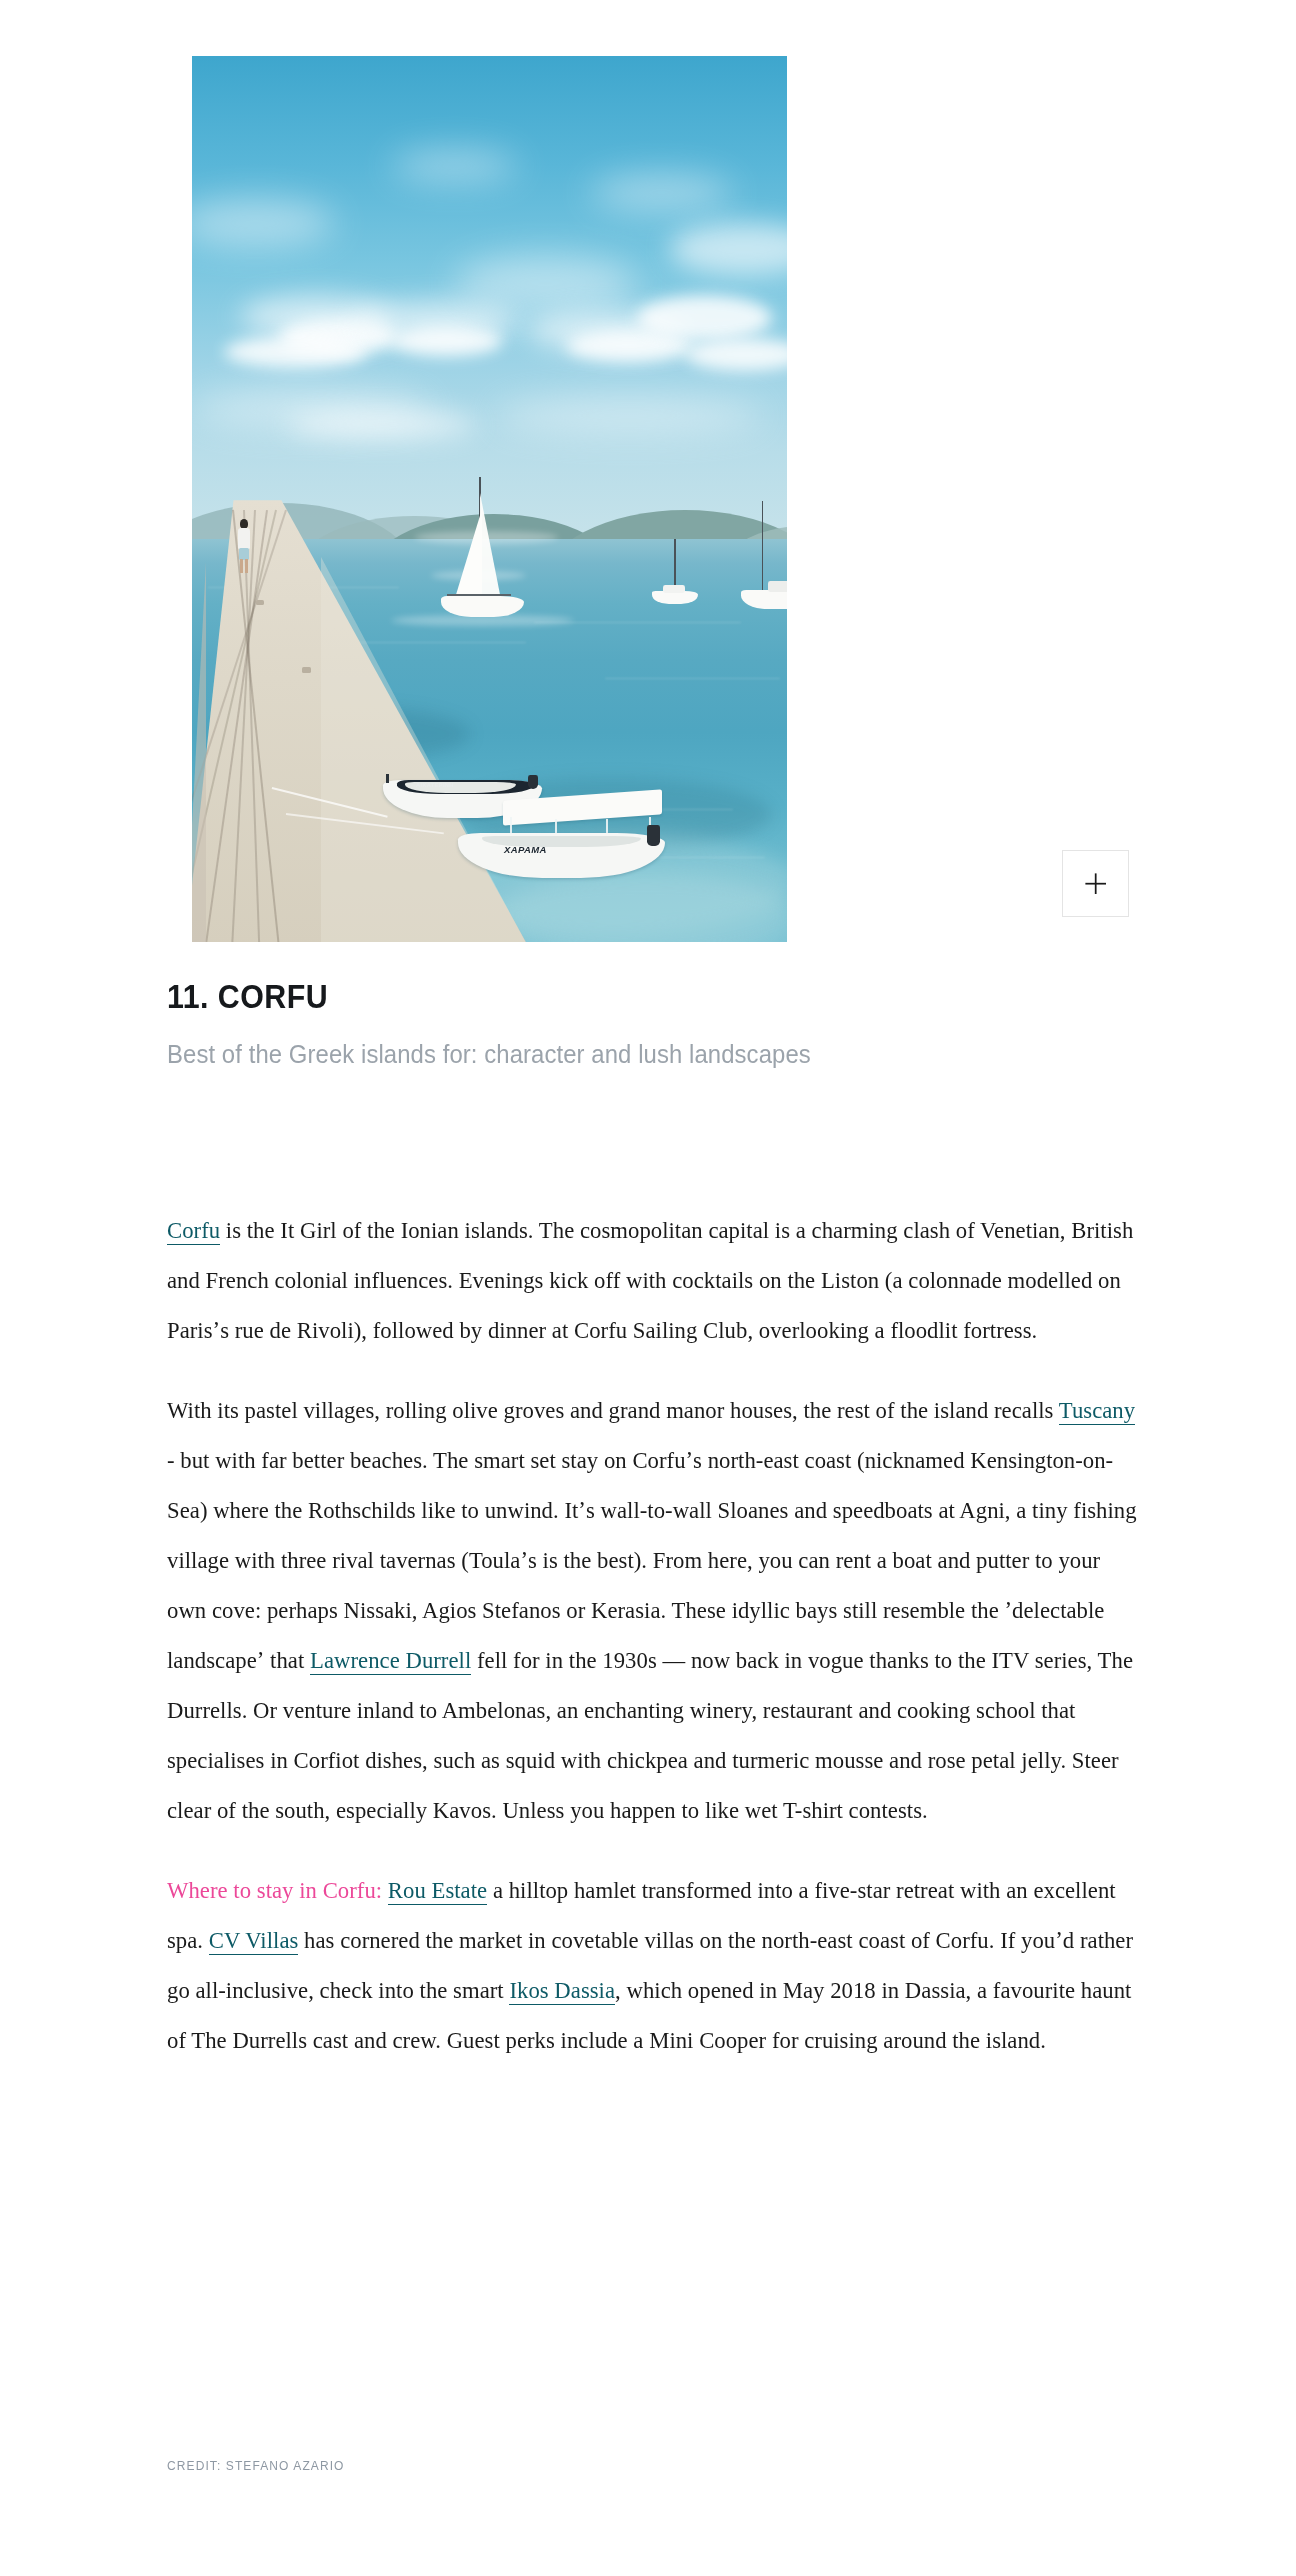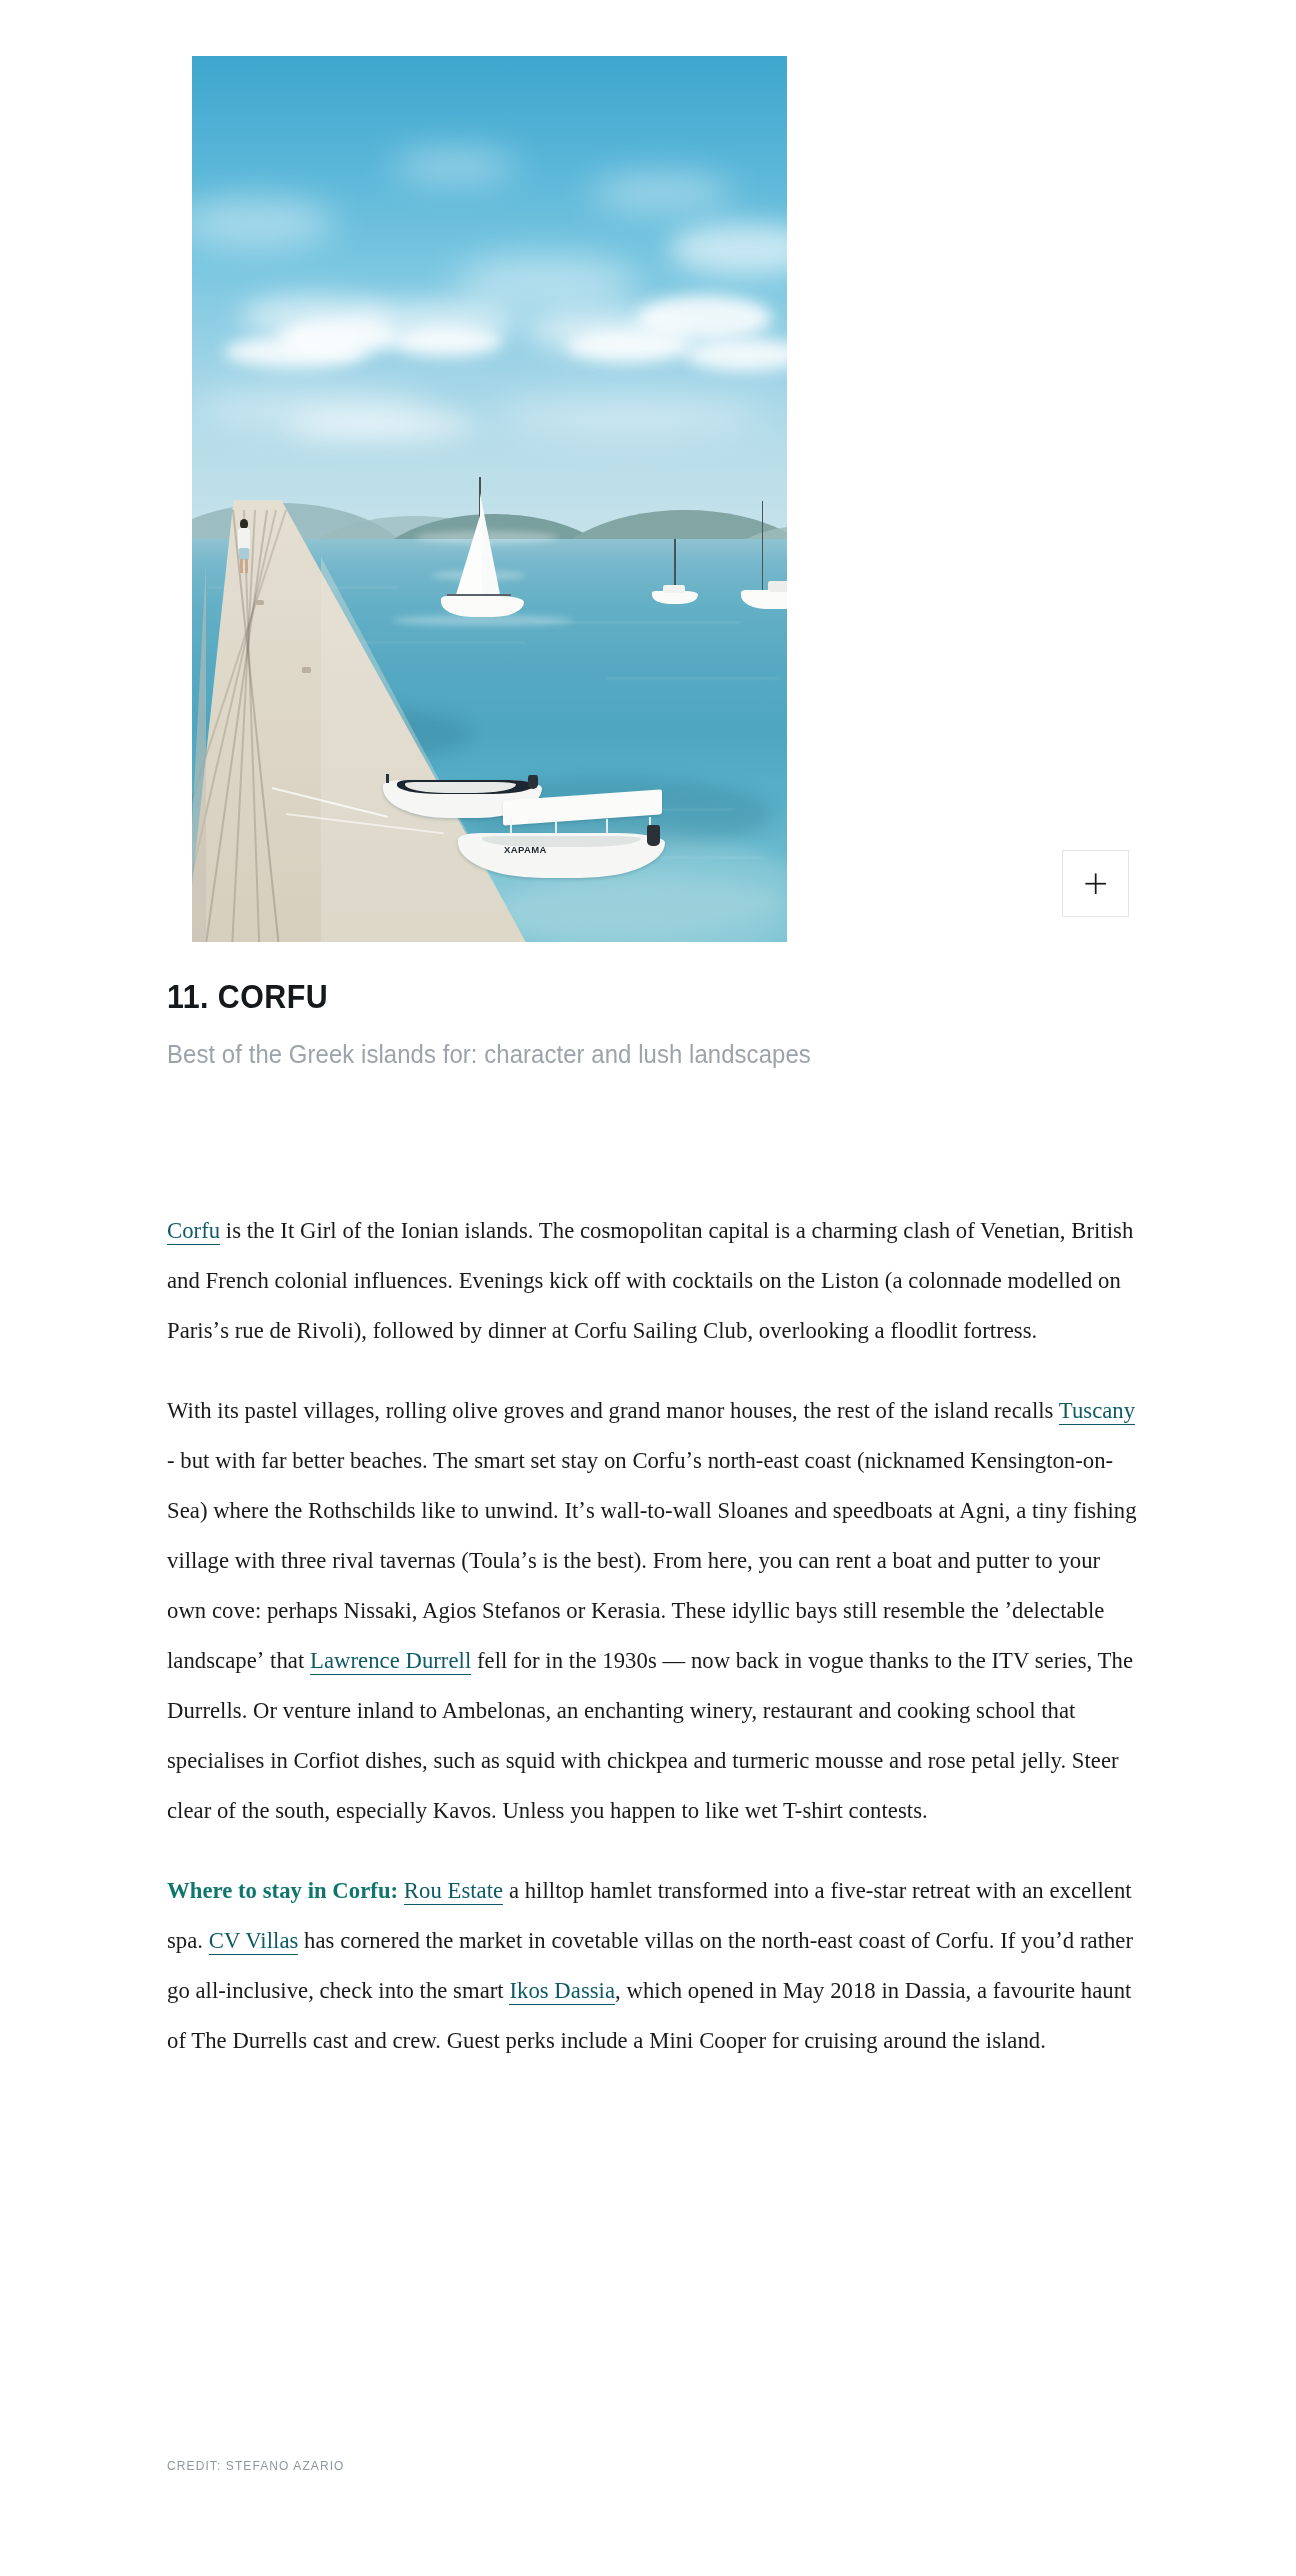--- a/index.html
+++ b/index.html
@@ -257,21 +257,21 @@
     letter-spacing: 0.04px;
   }
   .body-copy p:last-of-type { margin-bottom: 0; }
 
   a.inline-link {
     color: #0d5a66;
     text-decoration: none;
     border-bottom: 1.6px solid #0d5a66;
     padding-bottom: 0.8px;
   }
-  .lead-in { font-weight: 700; color: #0f766e; }
+  .lead-in { font-weight: 400; color: #ec4899; }
 
   .credit {
     position: absolute;
     left: 167px;
     top: 2459px;
     margin: 0;
     font-family: "Liberation Sans", sans-serif;
     font-size: 12px;
     letter-spacing: 1.1px;
     color: #8e98a3;
@@ -379,21 +379,21 @@
 
       <div style="position:absolute; left:191px; top:716px; width:159px; height:49px;">
         <div class="boat-hull" style="left:0;   top:8px; width:159px; height:38px;"></div>
         <div class="boat-stripe" style="left:14.3px; top:8px; width:137px; height:14.3px;"></div>
         <div class="boat-inner" style="left:22px; top:10.3px; width:111px; height:10.3px; background:#e6e9e6;"></div>
         <div class="boat-name" style="left:33px; top:10.3px; font-size:5.6px; color:#e9ecec;">ΑΙΚΑΤΕΡΙΝΗ</div>
         <div class="outboard" style="left:145px; top:3.2px; width:9.5px; height:14.3px;"></div>
         <div style="position:absolute; left:3.2px; top:1.6px; width:2.4px; height:9.5px; background:#2b333a;"></div>
       </div>
 
-      <div style="position:absolute; left:266px; top:739px; width:207px; height:87px;">
+      <div style="position:absolute; left:266px; top:739px; width:207px; height:87px;font-style:italic;">
 
         <div class="canopy" style="left:45px; top:0px; width:159px; height:25.4px;"></div>
         <div class="canopy-leg" style="left:52px;  top:22px; height:32px;"></div>
         <div class="canopy-leg" style="left:97px; top:24px; height:30px;"></div>
         <div class="canopy-leg" style="left:148px; top:24px; height:29px;"></div>
         <div class="canopy-leg" style="left:191px; top:22px; height:30px;"></div>
 
         <div class="boat-hull" style="left:0; top:38px; width:207px; height:45px;"></div>
         <div class="boat-inner" style="left:24px; top:41px; width:159px; height:11px; background:#dfe4e2;"></div>
         <div class="boat-name" style="left:46px; top:49px; font-size:9.5px;">ΧΑΡΑΜΑ</div>

